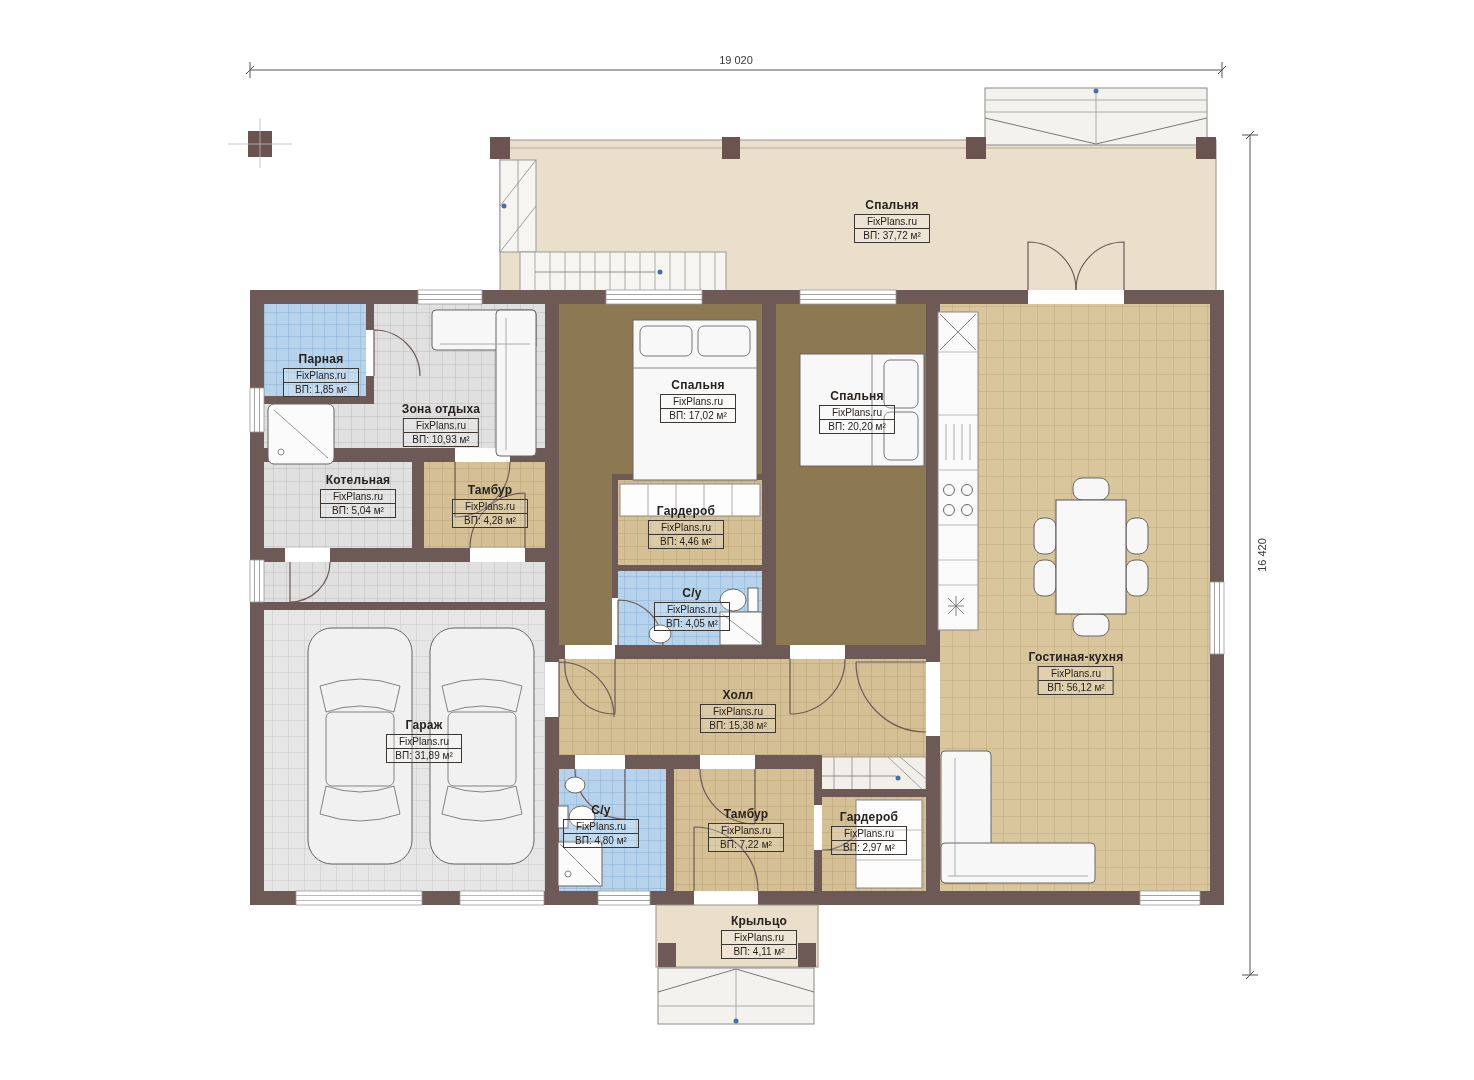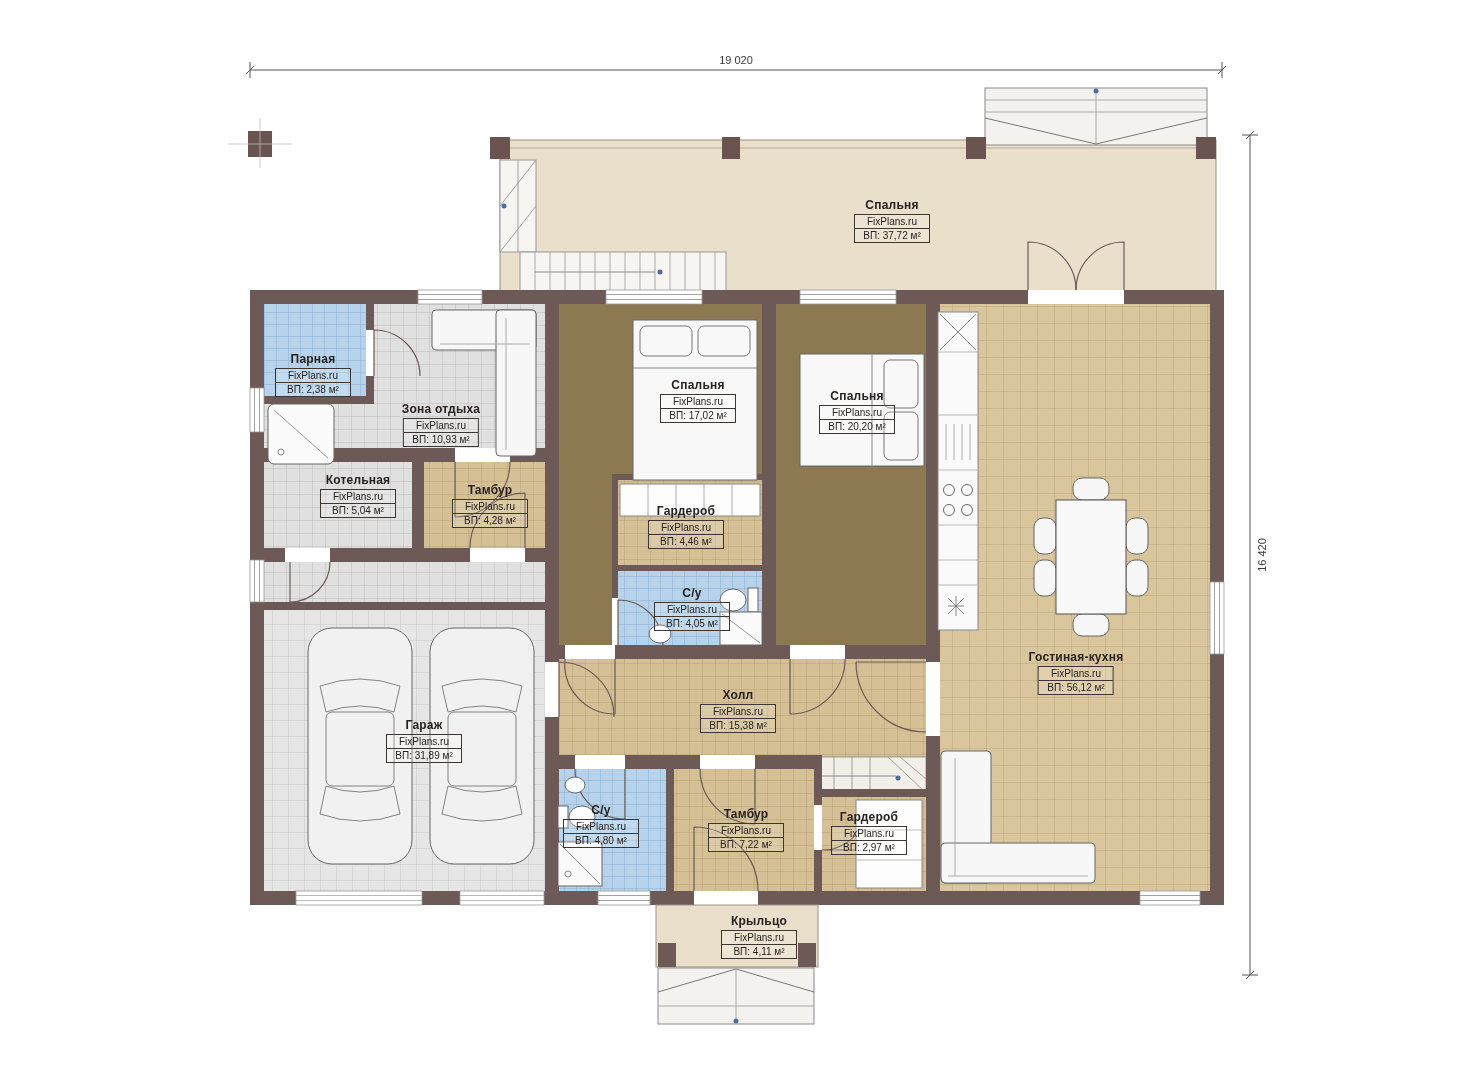--- a/index.html
+++ b/index.html
@@ -356,25 +356,25 @@
   <div class="dim-label dim-v" style="left:1262px;top:555px">16 420</div>
 
   <div class="room-label" style="left:892px;top:198px">
     <div class="rname">Спальня</div>
     <div class="rbox">
       <div class="wm">FixPlans.ru</div>
       <div class="area">ВП: 37,72 м²</div>
     </div>
   </div>
 
-  <div class="room-label" style="left:313px;top:352px">
+  <div class="room-label" style="left:321px;top:352px">
     <div class="rname">Парная</div>
     <div class="rbox">
       <div class="wm">FixPlans.ru</div>
-      <div class="area">ВП: 2,38 м²</div>
+      <div class="area">ВП: 1,85 м²</div>
     </div>
   </div>
 
   <div class="room-label" style="left:441px;top:402px">
     <div class="rname">Зона отдыха</div>
     <div class="rbox">
       <div class="wm">FixPlans.ru</div>
       <div class="area">ВП: 10,93 м²</div>
     </div>
   </div>

